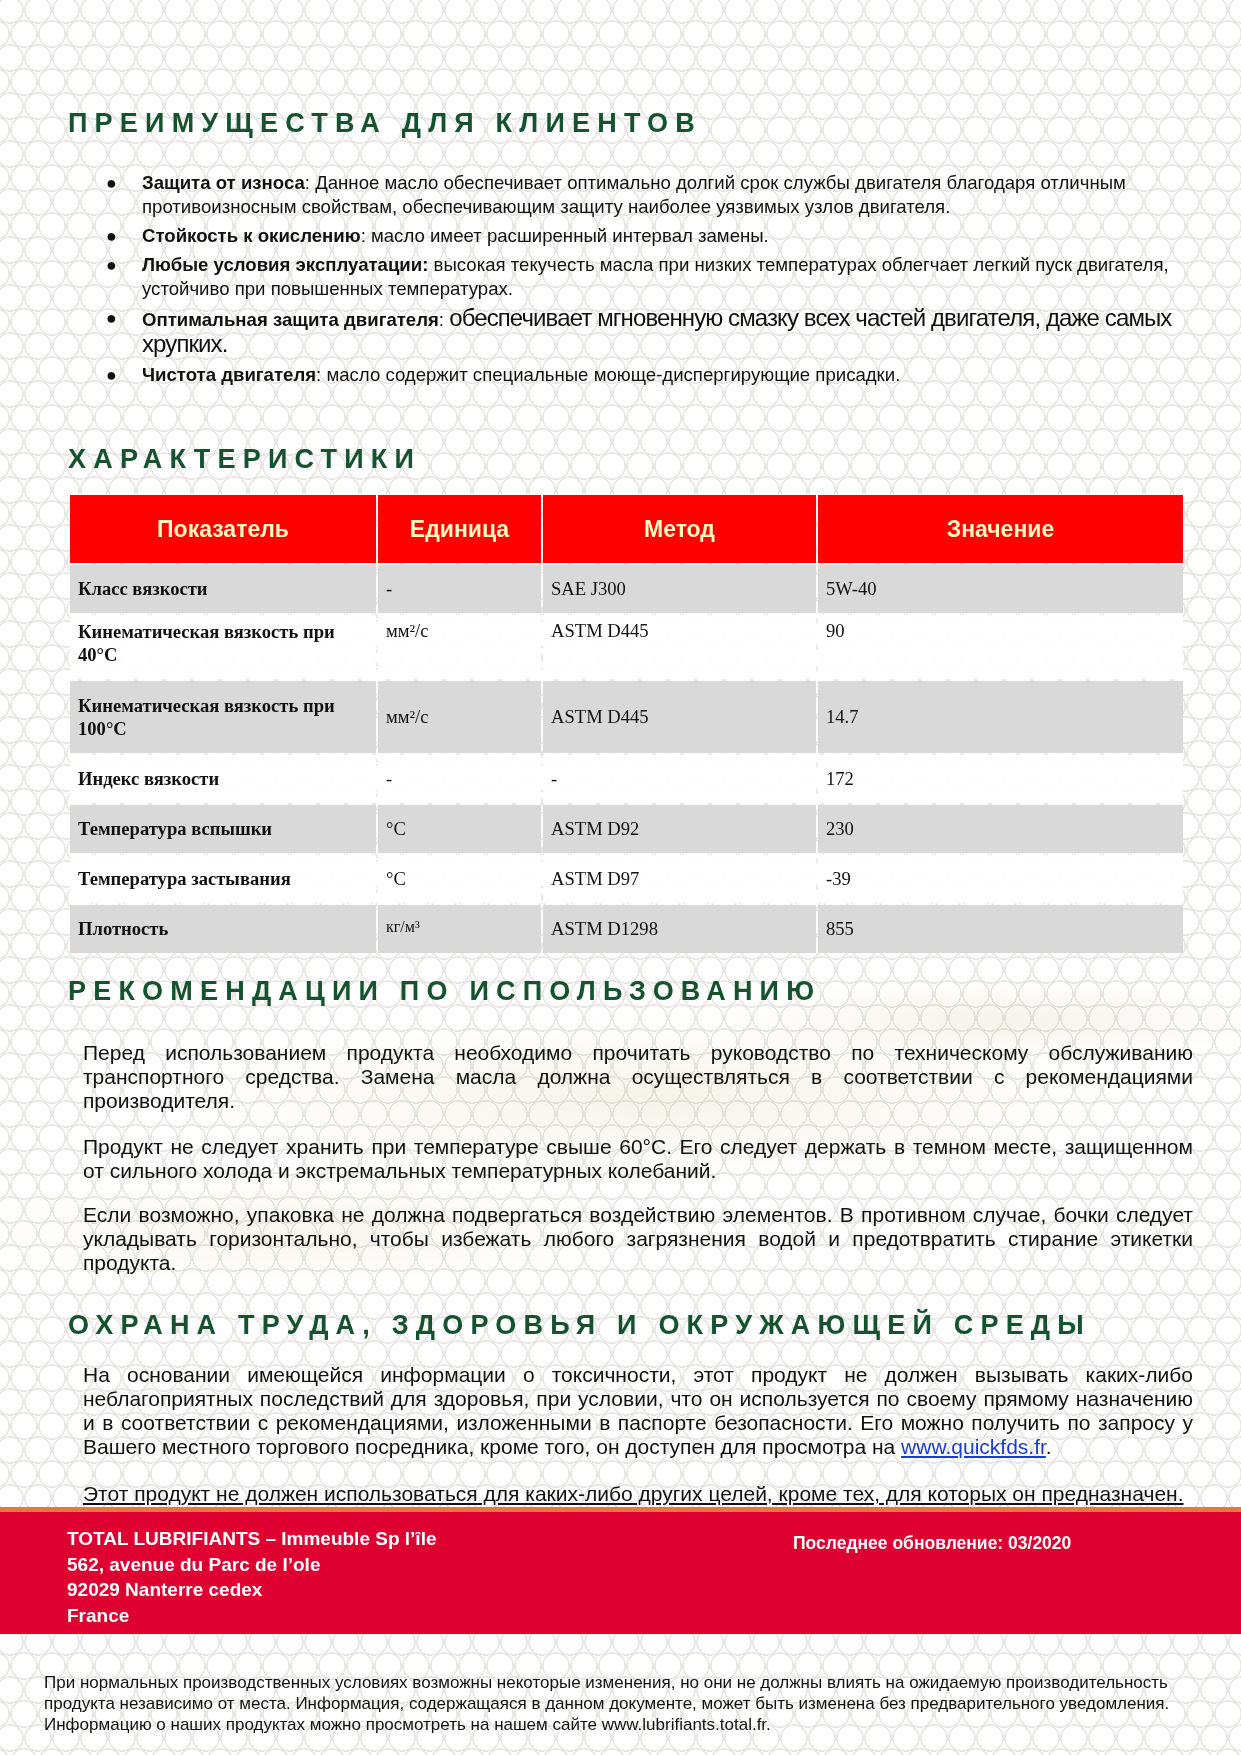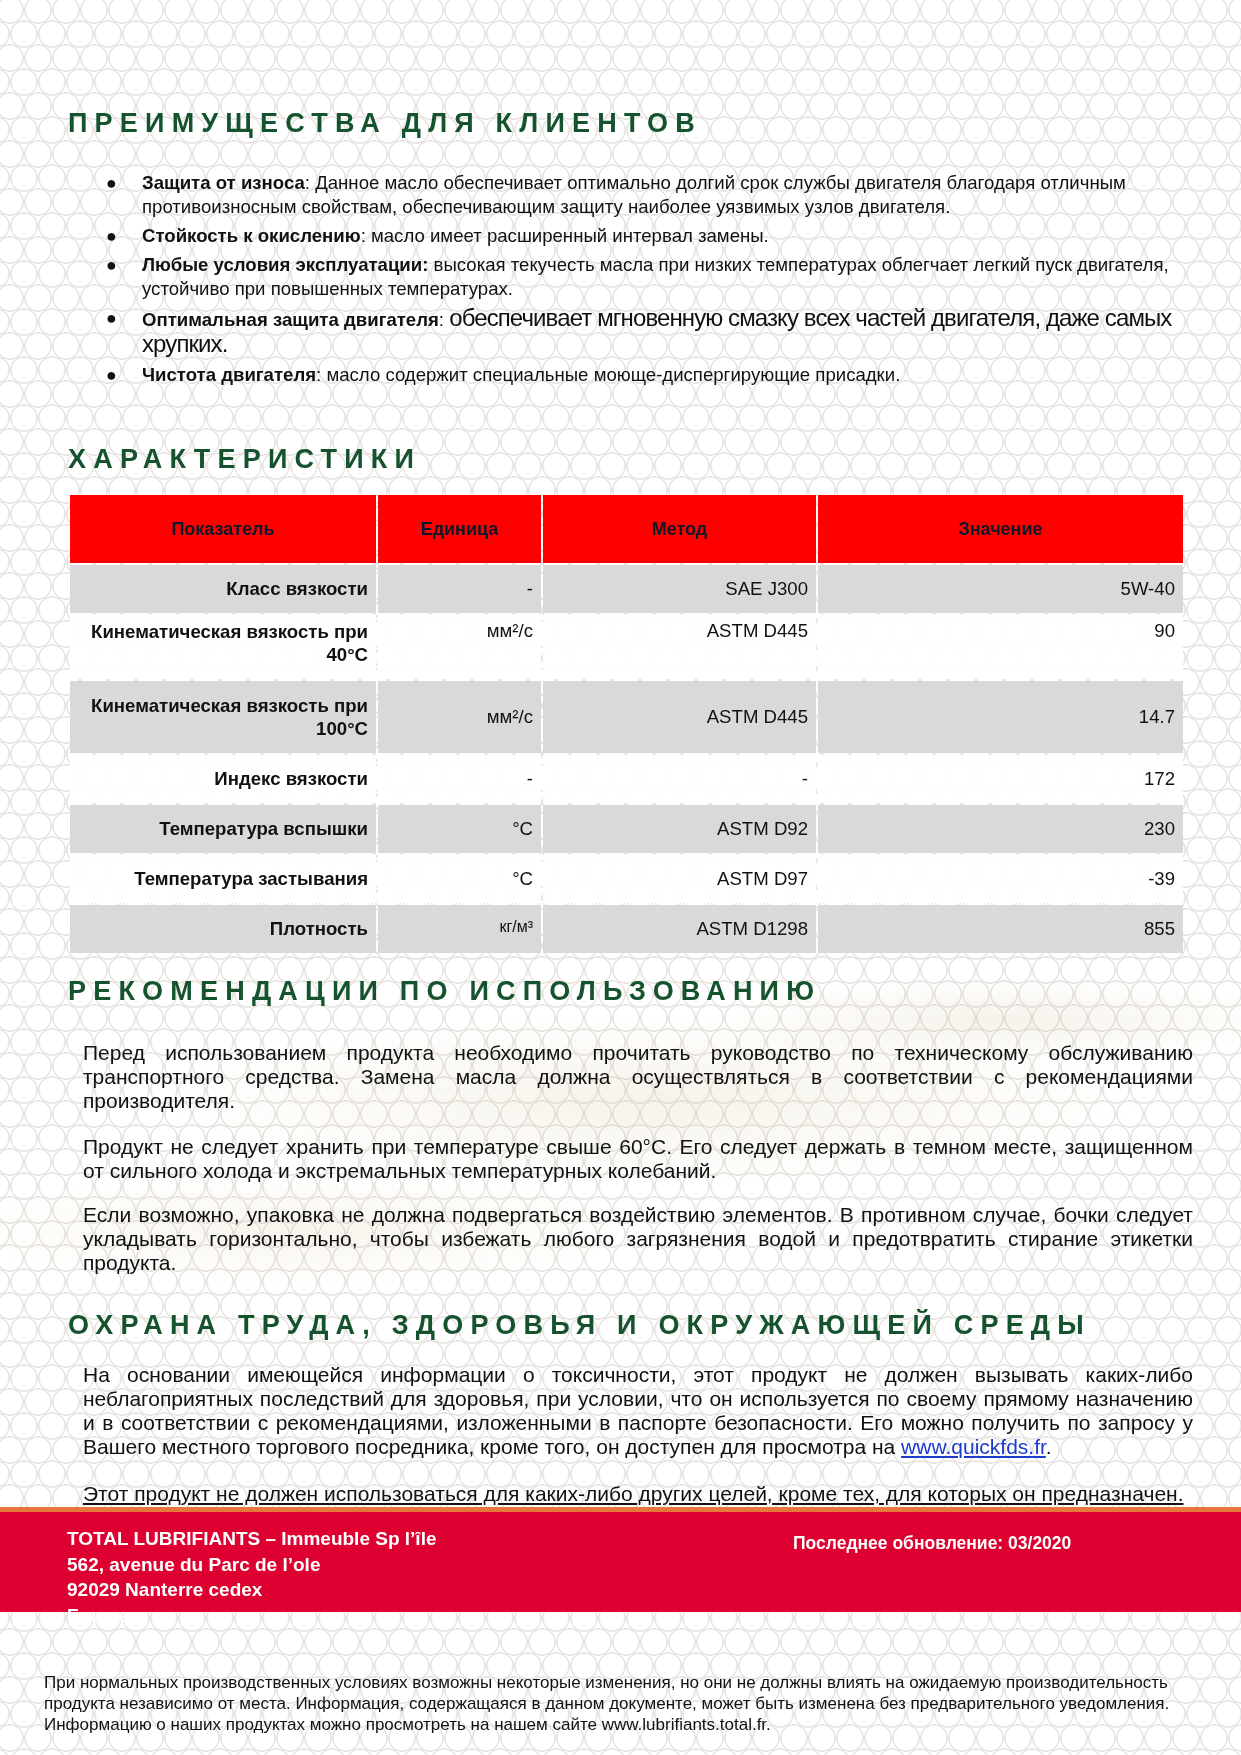--- a/index.html
+++ b/index.html
@@ -34,39 +34,39 @@
     .bullets li { position: relative; padding-left: 42px; margin-bottom: 5px; }
     .bullets li .dot { position: absolute; left: 6px; top: 0; font-size: 18px; }
     .bullets li.tight .rest { letter-spacing: -0.9px; font-size: 24px; }
     .bullets b { font-weight: bold; }
 
     table.spec {
       position: absolute; left: 68px; top: 493px; width: 1117px;
       border-collapse: separate; border-spacing: 2px 2px; font-size: 18.6px;
     }
     table.spec th {
-      background: #ff0000; color: #0f172a; font-weight: bold; height: 66px; font-size: 18px;
+      background: #ff0000; color: #fef9c3; font-weight: bold; height: 66px; font-size: 23px;
       text-align: center;
     }
-    table.spec td { text-align: right; padding: 13px 8px; }
+    table.spec td { text-align: left; padding: 13px 8px; font-family: Liberation Serif, serif; }
     table.spec tr.g td { background: #d9d9d9; }
     table.spec tr.w td { background: rgba(255,255,255,0.92); }
     table.spec td.p { font-weight: bold; }
     .c1 { width: 304px; } .c2 { width: 161px; } .c3 { width: 271px; }
 
     .para { position: absolute; left: 75px; width: 1110px; margin: 8px; font-size: 21px; line-height: 24px; text-align: justify; }
     #p1 { top: 1033px; }
     #p2 { top: 1127px; }
     #p3 { top: 1195px; }
     #p4 { top: 1355px; }
     #p5 { top: 1474px; text-decoration: underline; }
     a.lnk { color: #1a3ad0; text-decoration: underline; }
 
     .footer-band {
-      position: absolute; left: 0; top: 1507px; width: 1241px; height: 105px;
+      position: absolute; left: 0; top: 1507px; width: 1241px; height: 127px;
       background: #de0030; border-top: 5px solid #e8773a; box-sizing: border-box;
     }
     .addr { position: absolute; left: 67px; top: 14px; color: #fff; font-weight: bold; font-size: 19px; line-height: 25.5px; }
     .prod { position: absolute; left: 793px; top: 18px; color: #fff; font-weight: bold; }
     .prod .name { font-size: 25px; line-height: 30px; }
     .prod .upd { font-size: 17.5px; line-height: 26px; }
 
     .disclaimer { position: absolute; left: 44px; top: 1672px; width: 1160px; margin: 0; font-size: 17px; line-height: 21px; color: #111; }
   </style>
 </head>

